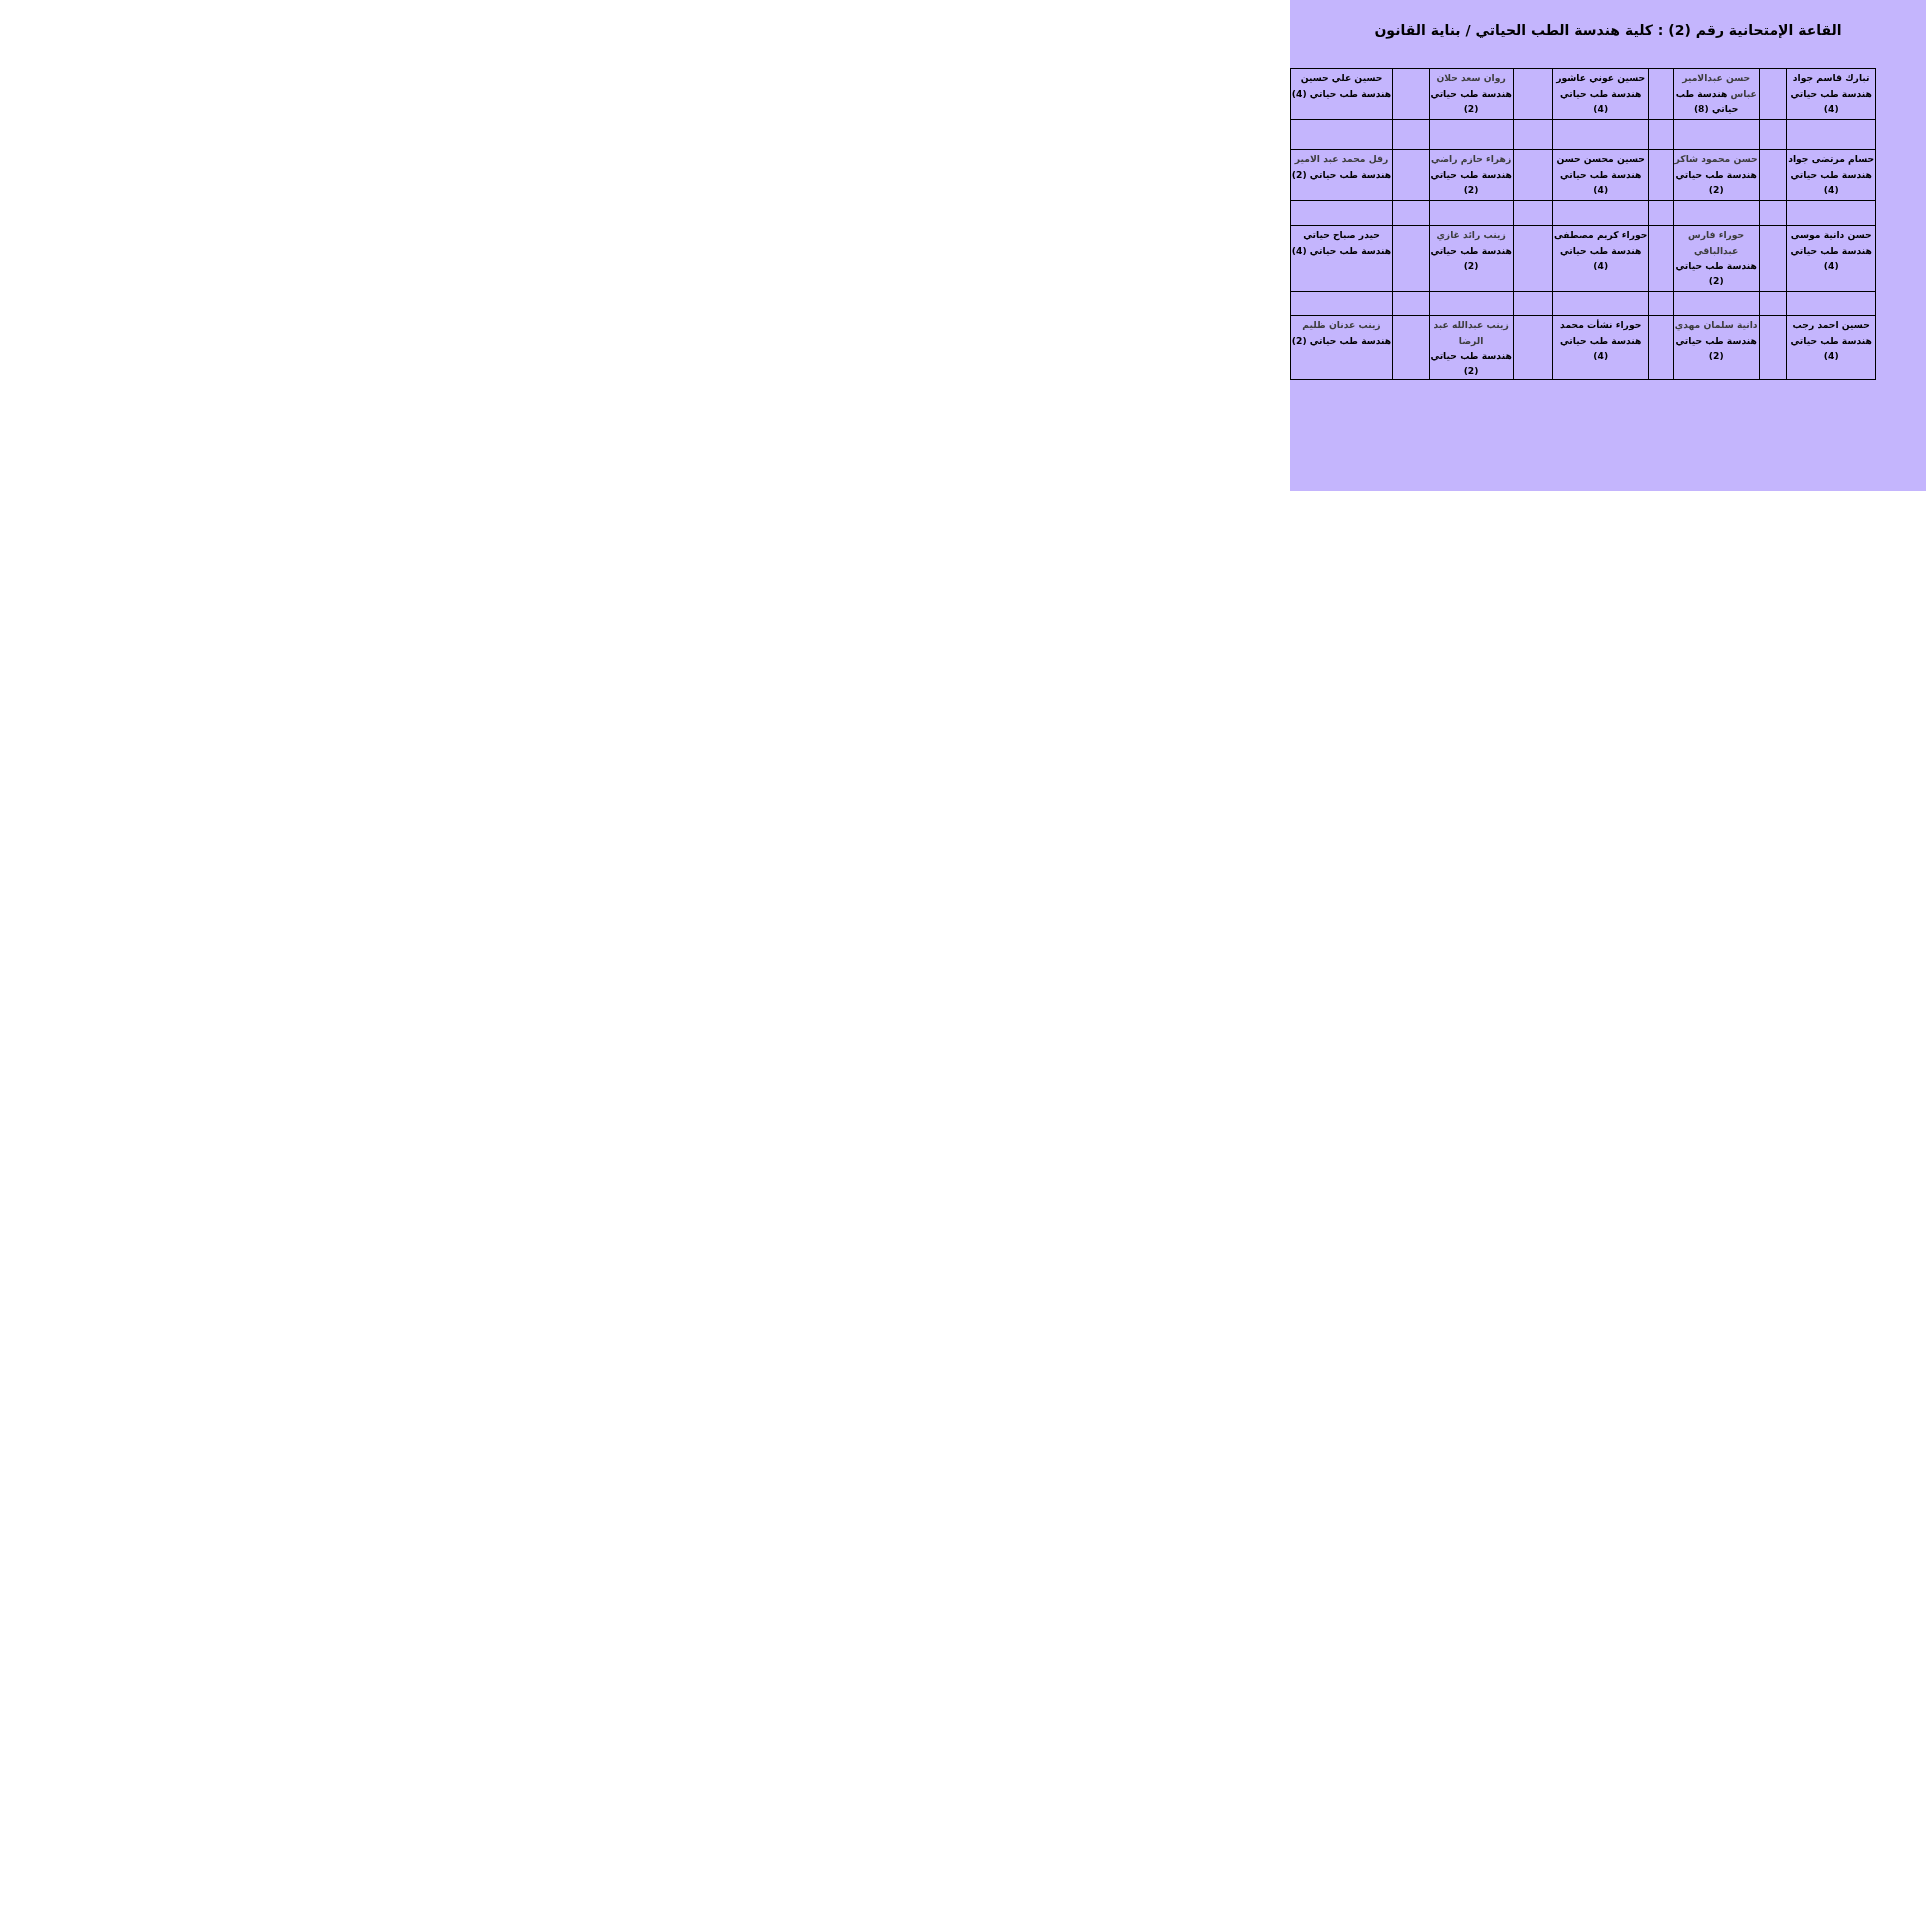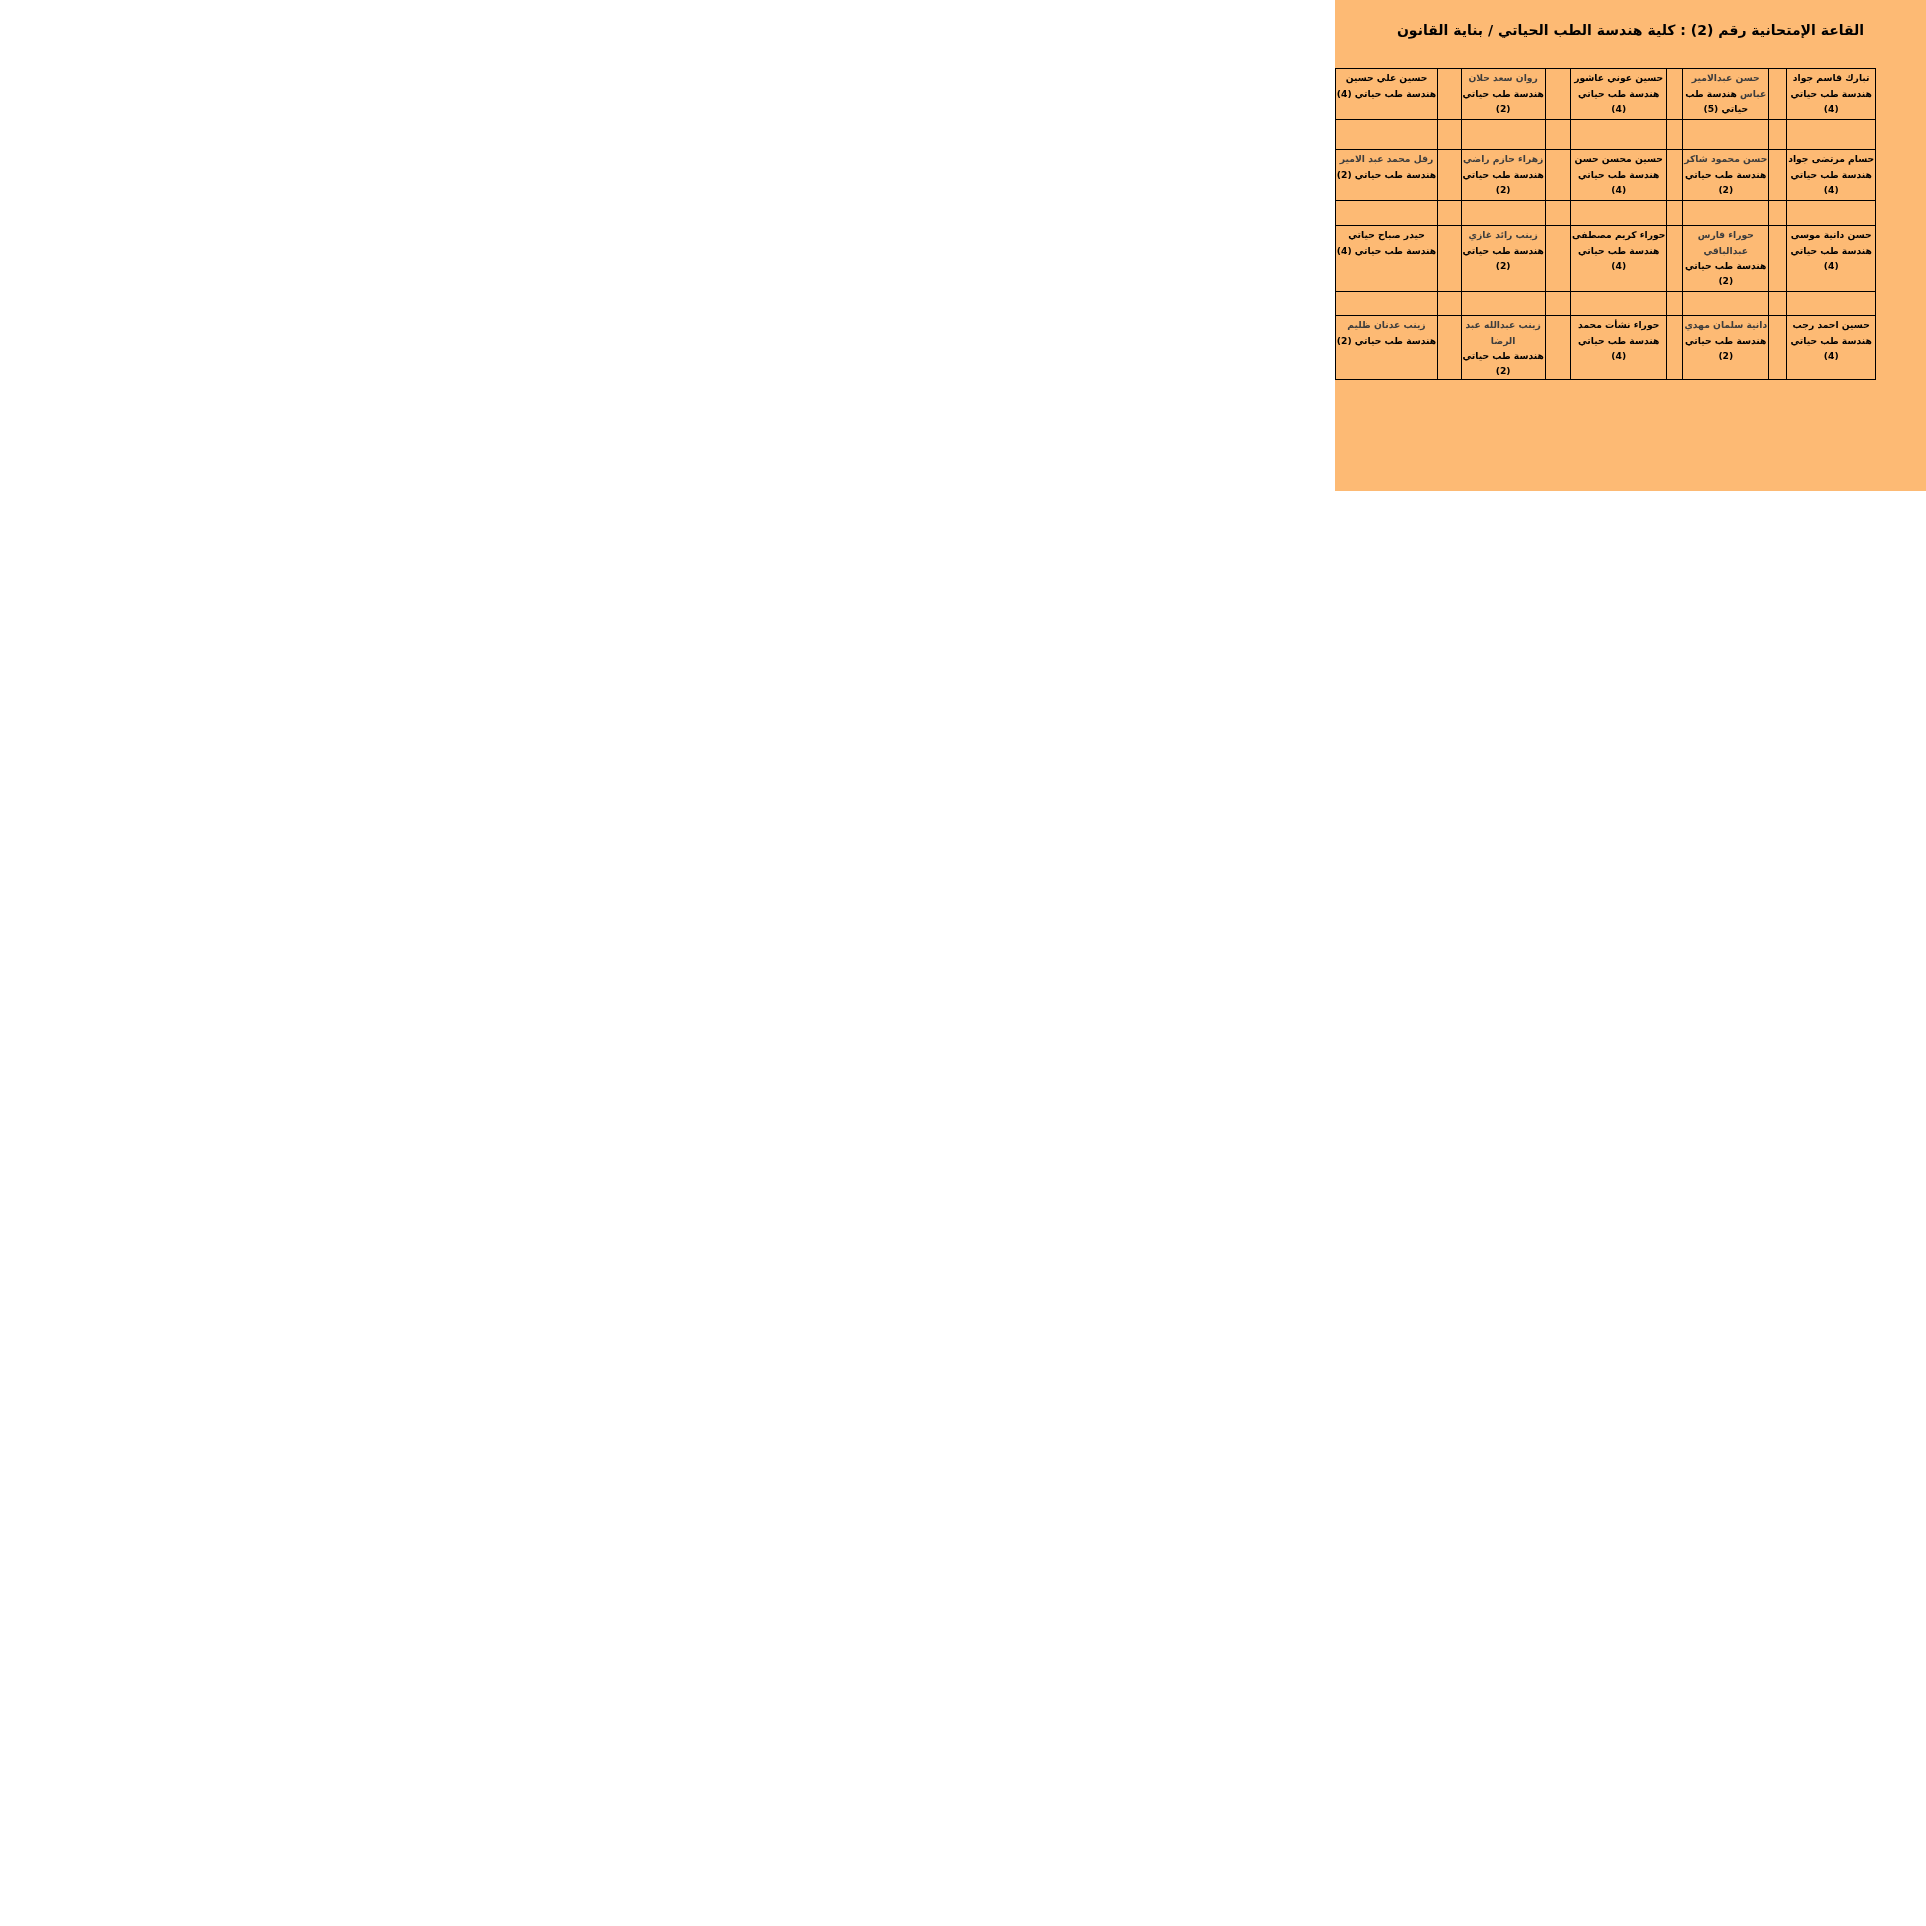--- a/index.html
+++ b/index.html
@@ -10,23 +10,23 @@
   body {
     width: 636px;
     height: 491px;
     direction: rtl;
     font-family: "DejaVu Sans", sans-serif;
     color: #000;
     overflow: hidden;
   }
   .page {
     position: relative;
-    width: 591px;
+    width: 636px;
     height: 491px;
-    background: #fdba74;
+    background: #c4b5fd;
   }
   .doc-title {
     margin: 0;
     padding-top: 22.3px;
     text-align: center;
     font-size: 14px;
     font-weight: bold;
     white-space: nowrap;
     letter-spacing: 0px;
   }
@@ -74,21 +74,21 @@
         <tr style="height: 51px;">
           <td style="width: 74px; margin-left: 48px;">
             <div class="line"><span class="seg-black">تبارك قاسم جواد</span></div>
             <div class="line"><span class="seg-black">هندسة طب حياتي</span></div>
             <div class="line"><span class="seg-black">(4)</span></div>
           </td>
           <td style="width: 32px;"></td>
           <td style="width: 72px;">
             <div class="line"><span class="seg-gray">حسن عبدالامير</span></div>
             <div class="line"><span class="seg-gray">عباس</span> <span class="seg-black">هندسة طب</span></div>
-            <div class="line"><span class="seg-black">حياتي (5)</span></div>
+            <div class="line"><span class="seg-black">حياتي (8)</span></div>
           </td>
           <td style="width: 28px;"></td>
           <td style="width: 75px; margin-top: 14px;">
             <div class="line"><span class="seg-black">حسين عوني عاشور</span></div>
             <div class="line"><span class="seg-black">هندسة طب حياتي</span></div>
             <div class="line"><span class="seg-black">(4)</span></div>
           </td>
           <td style="width: 47px;"></td>
           <td style="width: 71px;">
             <div class="line"><span class="seg-gray">روان سعد حلان</span></div>

